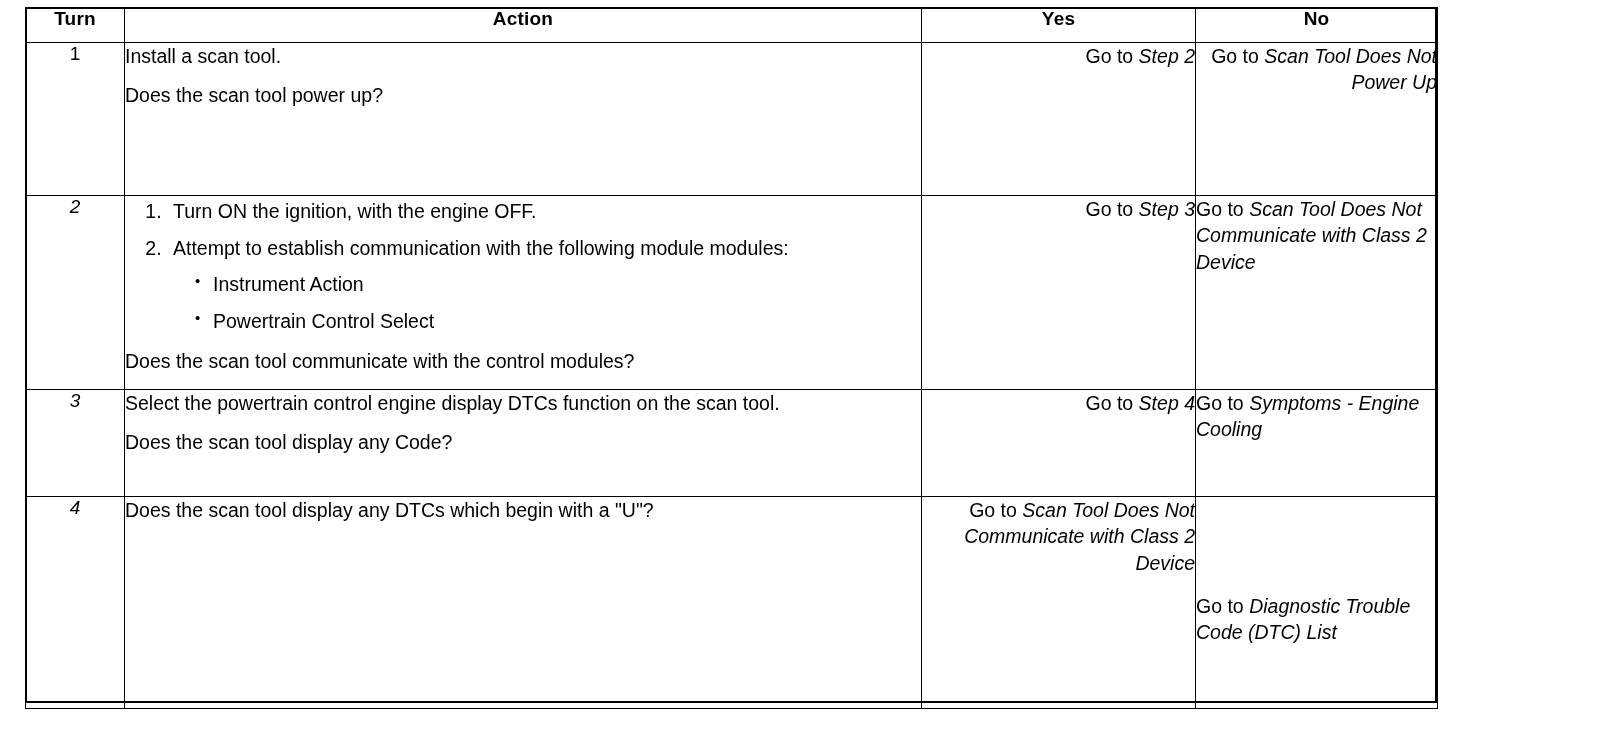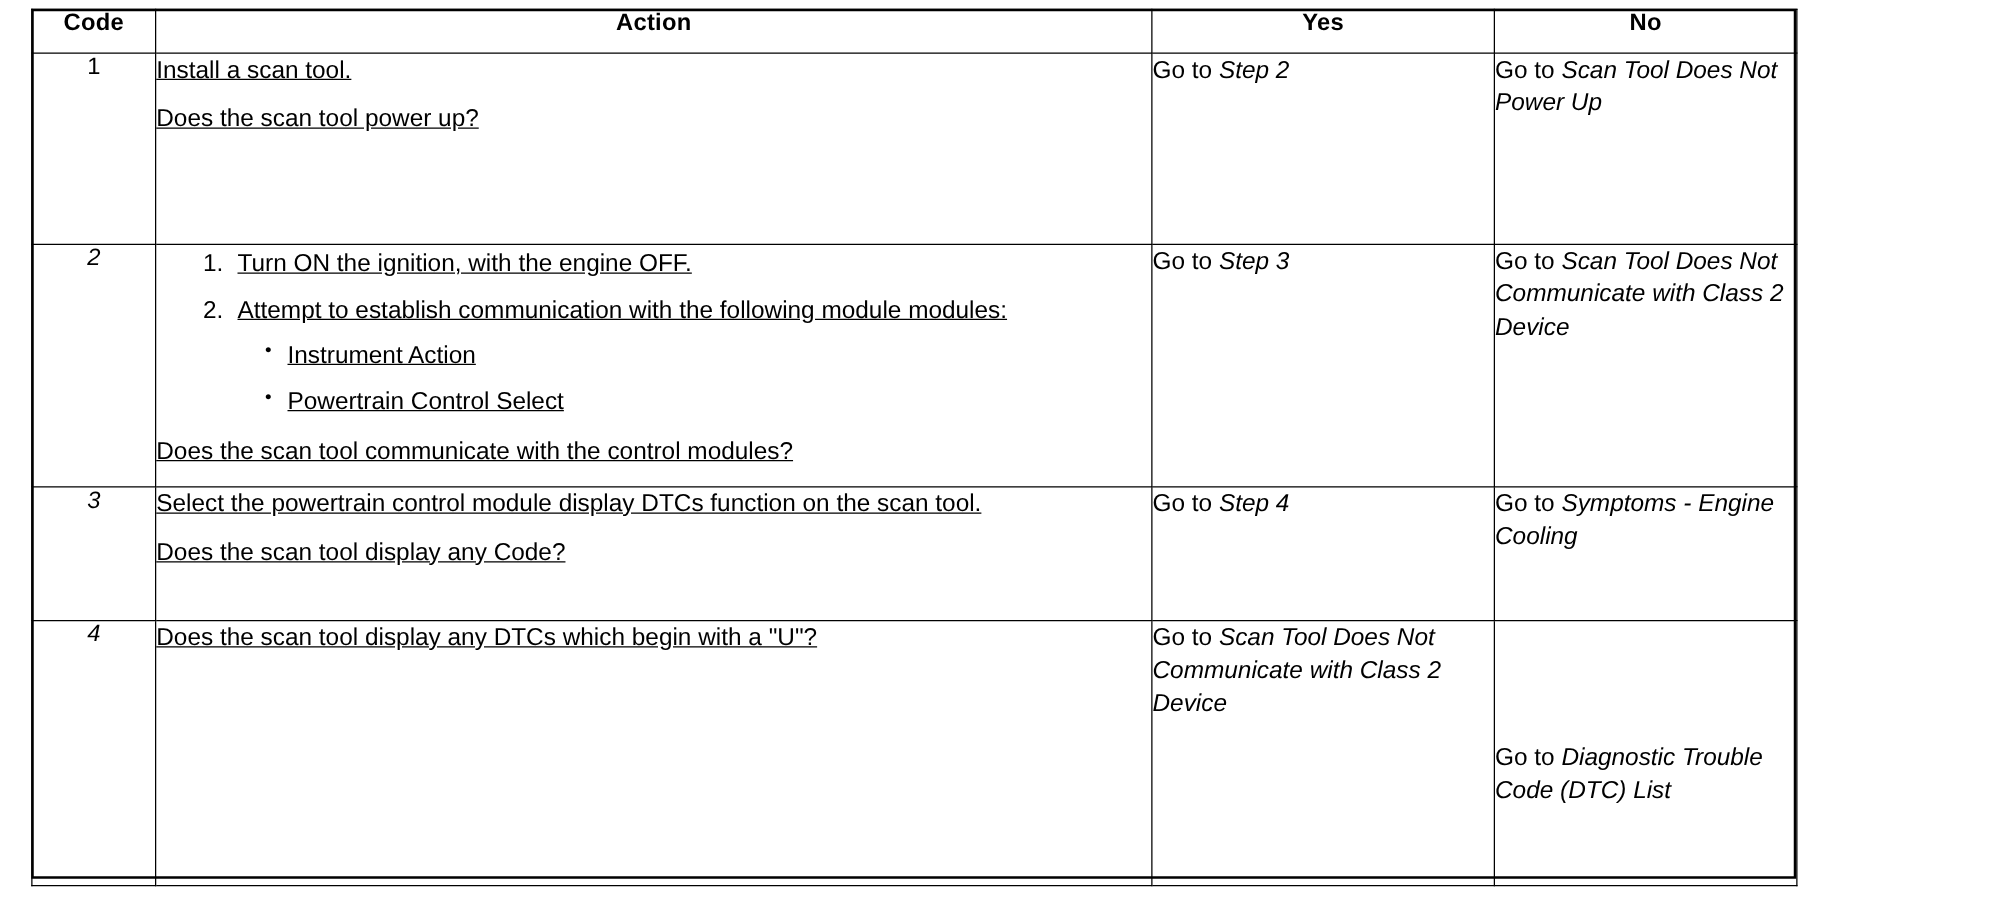--- a/index.html
+++ b/index.html
@@ -80,32 +80,31 @@
     font-size: 19px;
     font-style: italic;
   }
   td.step-cell.upright { font-style: normal; }
 
   
   td.action-cell {
     padding: 9px 12px 8px 12px;
     font-size: 19.5px;
     line-height: 1.42;
-    text-decoration: underline;
   }
   .action-line { margin: 0 0 11px 0; }
   .action-line:last-child { margin-bottom: 0; }
 
   ol.action-list {
     margin: 2px 0 0 0;
     padding: 0 0 0 42px;
     list-style: decimal;
   }
   ol.action-list > li {
-    margin: 0 0 9px 17px;
+    margin: 0 0 9px 0;
     padding-left: 6px;
     line-height: 1.42;
   }
   ul.sub-list {
     margin: 9px 0 2px 0;
     padding: 0 0 0 40px;
     list-style: none;
   }
   ul.sub-list > li {
     position: relative;
@@ -121,21 +120,21 @@
   }
   .trailing-q { margin-top: 12px; }
 
   
   td.ans-cell {
     font-size: 19.5px;
     line-height: 1.35;
     padding: 8px 10px;
   }
   .ans-inner { display: block; }
-  .ans-center  { text-align: left; }
+  .ans-center  { text-align: right; }
   .ans-left    { text-align: left; }
 
   td.v-top    { vertical-align: top; }
   td.v-mid    { vertical-align: middle; }
   td.v-bottom { vertical-align: bottom; }
 
   .ref { font-style: italic; }
 
   
   tr.r1 td { height: 152px; }
@@ -155,21 +154,21 @@
   <table id="diag-table">
     <colgroup>
       <col class="c-step">
       <col class="c-action">
       <col class="c-yes">
       <col class="c-no">
     </colgroup>
 
     <thead>
       <tr>
-        <th>Code</th>
+        <th>Turn</th>
         <th>Action</th>
         <th>Yes</th>
         <th>No</th>
       </tr>
     </thead>
 
     <tbody>
 
       <tr class="r1">
         <td class="step-cell upright">1</td>
@@ -219,21 +218,21 @@
           <span class="ans-inner ans-left">
             <span>Go to </span><span class="ref">Scan Tool Does Not Communicate with Class 2 Device</span>
           </span>
         </td>
       </tr>
 
       <tr class="r3">
         <td class="step-cell">3</td>
 
         <td class="action-cell">
-          <p class="action-line">Select the powertrain control module display DTCs function on the scan tool.</p>
+          <p class="action-line">Select the powertrain control engine display DTCs function on the scan tool.</p>
           <p class="action-line">Does the scan tool display any Code?</p>
         </td>
 
         <td class="ans-cell v-bottom">
           <span class="ans-inner ans-center pad-bottom-sm">
             <span>Go to </span><span class="ref">Step 4</span>
           </span>
         </td>
 
         <td class="ans-cell v-mid">

